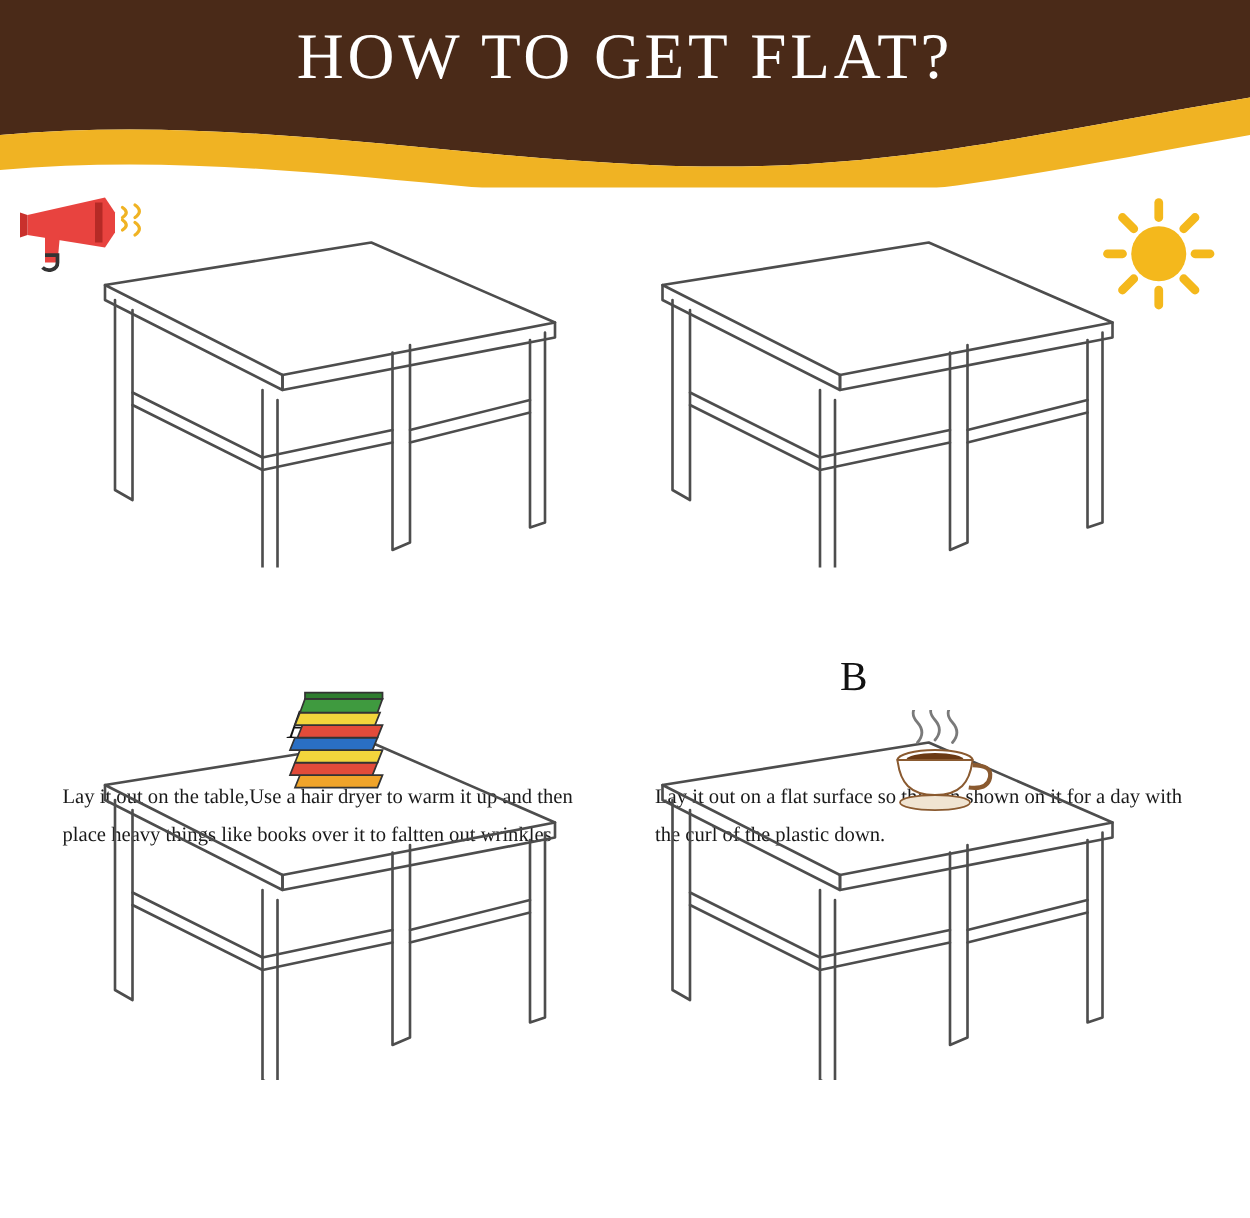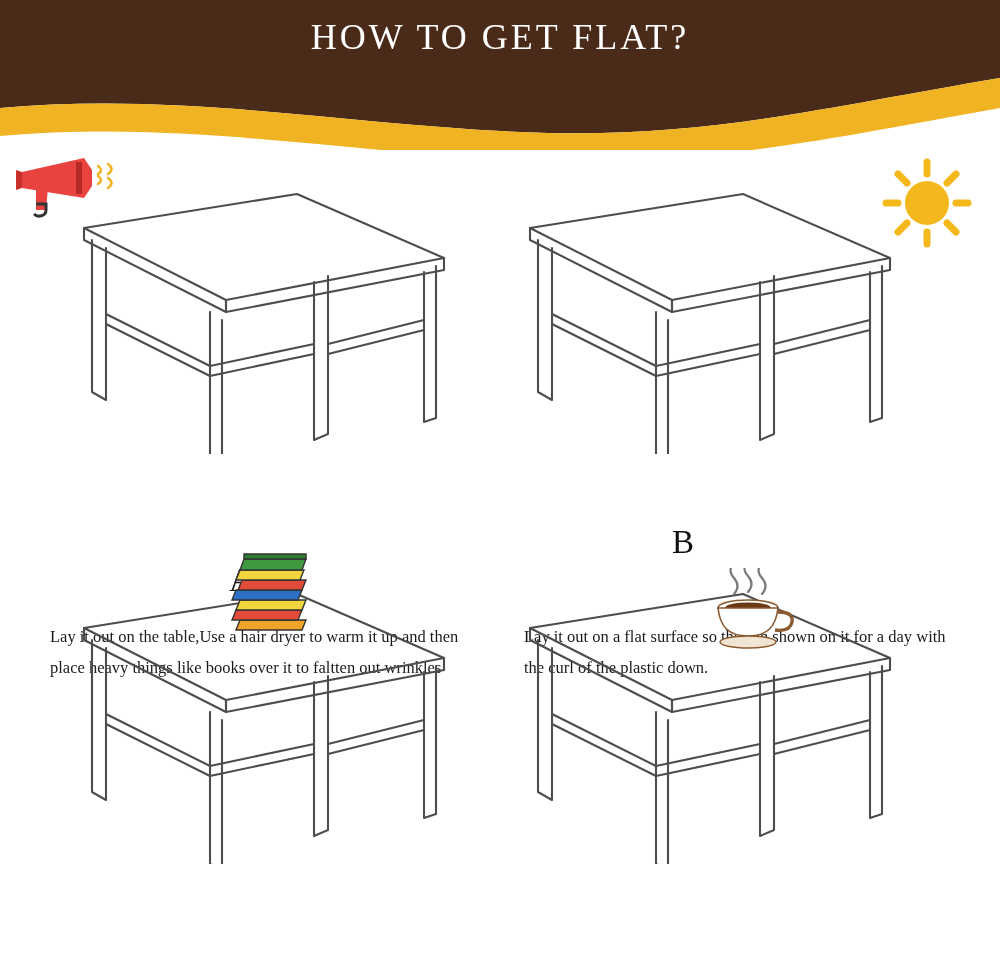--- a/index.html
+++ b/index.html
@@ -29,21 +29,21 @@
     left: 0;
   }
   .header-title {
     position: absolute;
     top: 16px;
     left: 0;
     width: 1000px;
     text-align: center;
     color: #ffffff;
     font-family: "Liberation Serif", serif;
-    font-size: 36px;
+    font-size: 52px;
     letter-spacing: 3px;
     font-weight: normal;
     white-space: nowrap;
   }
 
   
   .panels {
     position: relative;
     width: 1000px;
     height: 824px;

